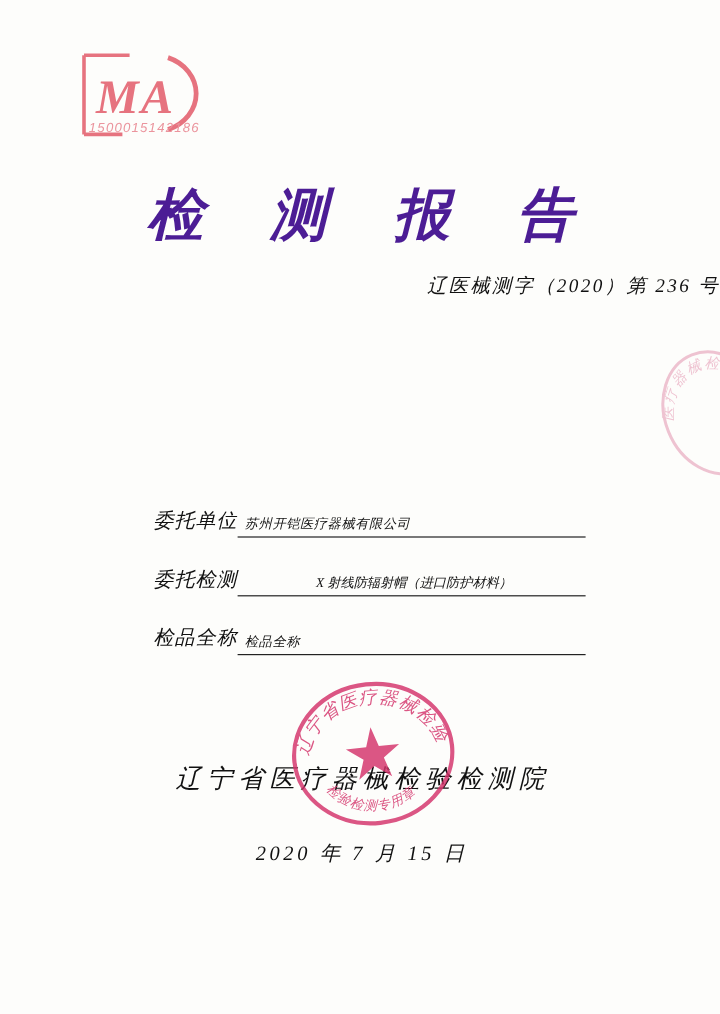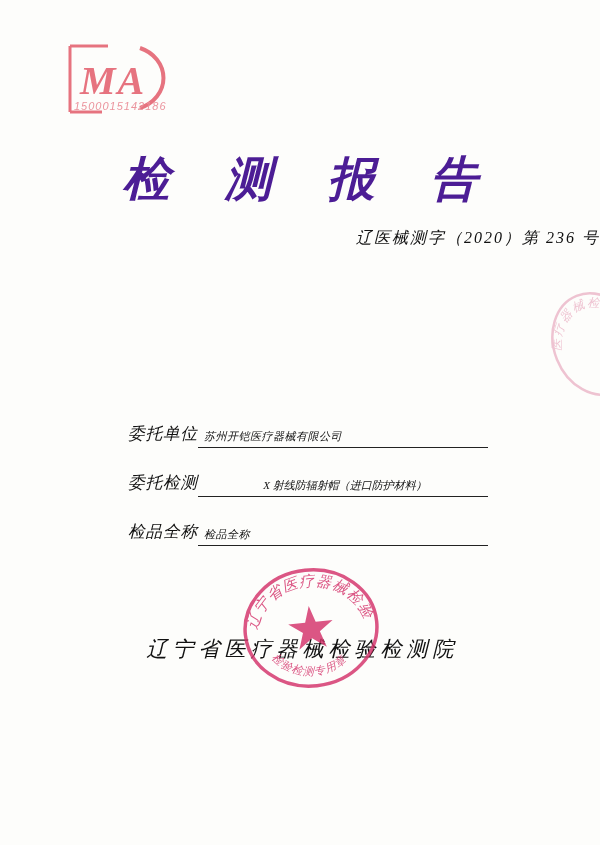--- a/index.html
+++ b/index.html
@@ -178,20 +178,21 @@
 
     <div class="field-row">
       <span class="field-label">检品全称</span>
       <span class="field-value">检品全称</span>
     </div>
 
   </div>
 
   <div class="issuer">辽宁省医疗器械检验检测院</div>
 
+  <div class="issue-date">2020 年 7 月 15 日</div>
 
   <div class="seal-main">
     <svg width="150" height="132" viewBox="0 0 150 132" xmlns="http://www.w3.org/2000/svg">
       <g transform="rotate(-6 75 66)">
         <ellipse cx="75" cy="66" rx="66" ry="58" fill="none" stroke="#d4326a" stroke-width="3.5"></ellipse>
         <path id="sealArcTop" d="M 20 72 A 55 48 0 0 1 130 72" fill="none"></path>
         <text class="seal-text" font-size="15" letter-spacing="1">
           <textPath href="#sealArcTop" startOffset="6%">辽宁省医疗器械检验检测院</textPath>
         </text>
         <path id="sealArcBottom" d="M 26 70 A 49 43 0 0 0 124 70" fill="none"></path>

